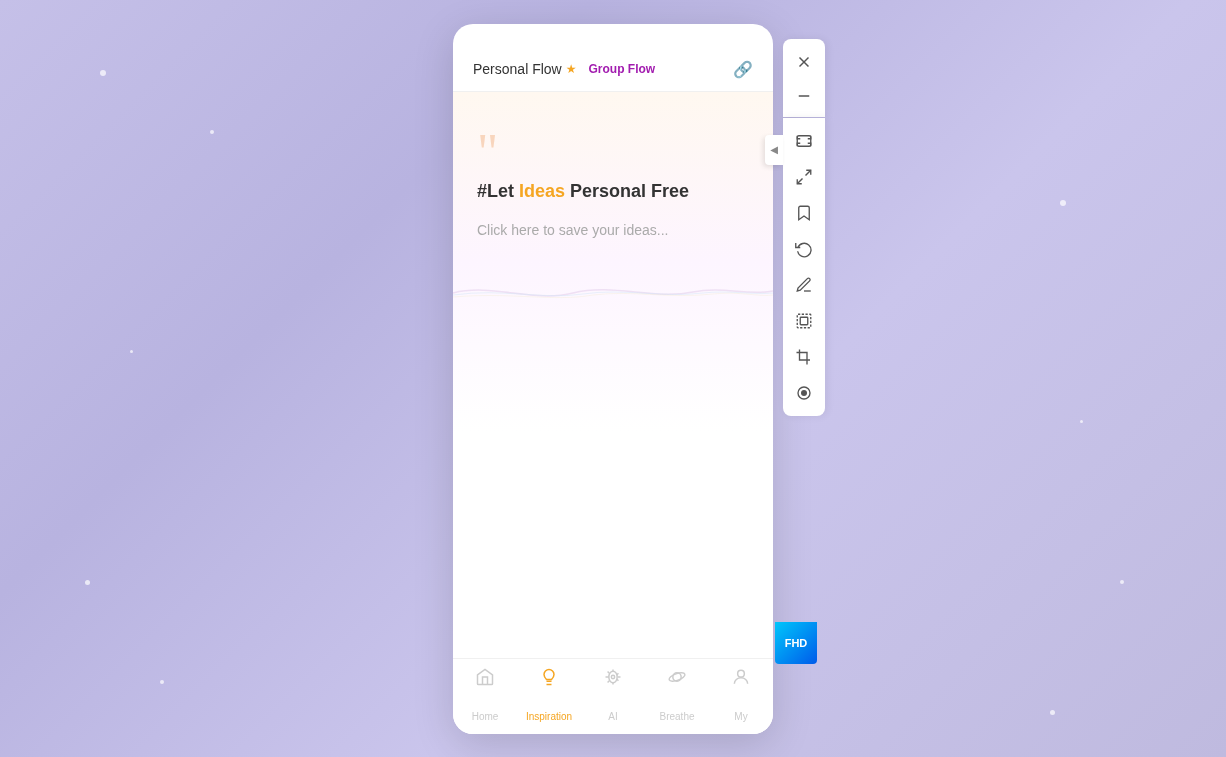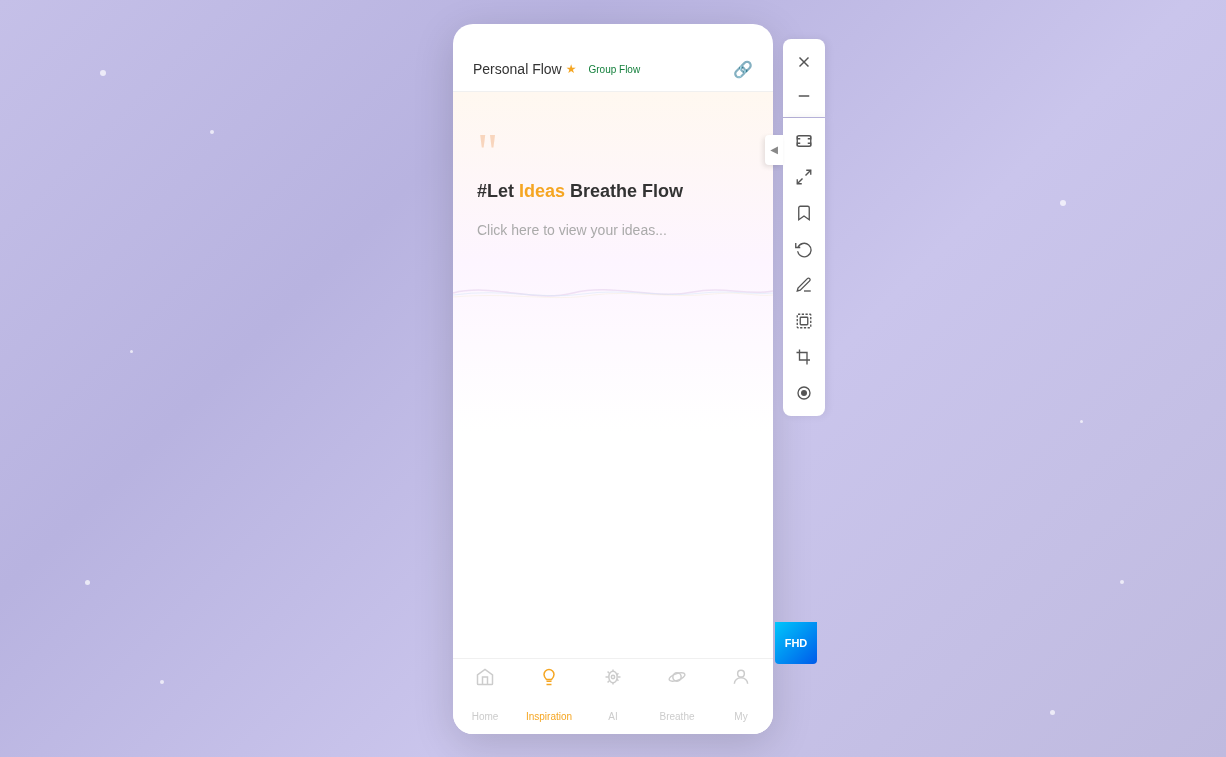--- a/index.html
+++ b/index.html
@@ -70,23 +70,23 @@
       align-items: center;
       gap: 4px;
     }
 
     .tab-personal-star {
       color: #f5a623;
       font-size: 12px;
     }
 
     .tab-group {
-      font-size: 10px;
-      font-weight: 400;
-      color: #15803d;
+      font-size: 12px;
+      font-weight: 700;
+      color: #a21caf;
       cursor: pointer;
     }
 
     .link-icon {
       margin-left: auto;
       color: #999;
       font-size: 16px;
       cursor: pointer;
     }
 
@@ -294,23 +294,23 @@
         <span>Group Flow</span>
       </div>
       <div class="link-icon">🔗</div>
     </div>
 
     <div class="content-area">
 
       <div class="quote-section">
         <div class="quote-marks">"</div>
         <div class="headline">
-          <span>#Let </span><span class="headline-ideas">Ideas</span><span> Breathe Flow</span>
-        </div>
-        <div class="save-prompt">Click here to view your ideas...</div>
+          <span>#Let </span><span class="headline-ideas">Ideas</span><span> Personal Free</span>
+        </div>
+        <div class="save-prompt">Click here to save your ideas...</div>
       </div>
 
       <div class="wave-container">
         <svg class="wave-svg" viewBox="0 0 320 30" preserveAspectRatio="none" xmlns="http://www.w3.org/2000/svg">
           <path d="M0,15 C40,5 80,25 120,15 C160,5 200,22 240,14 C270,8 295,18 320,13" stroke="#e8d5f0" stroke-width="1.5" fill="none" opacity="0.7"></path>
           <path d="M0,17 C50,10 90,22 130,16 C170,10 210,20 250,15 C275,12 300,17 320,15" stroke="#d4e8f5" stroke-width="1" fill="none" opacity="0.5"></path>
           <path d="M0,19 C60,14 100,24 140,17 C180,12 215,21 260,16 C285,13 305,19 320,17" stroke="#f0e8c8" stroke-width="0.8" fill="none" opacity="0.4"></path>
         </svg>
       </div>
 

